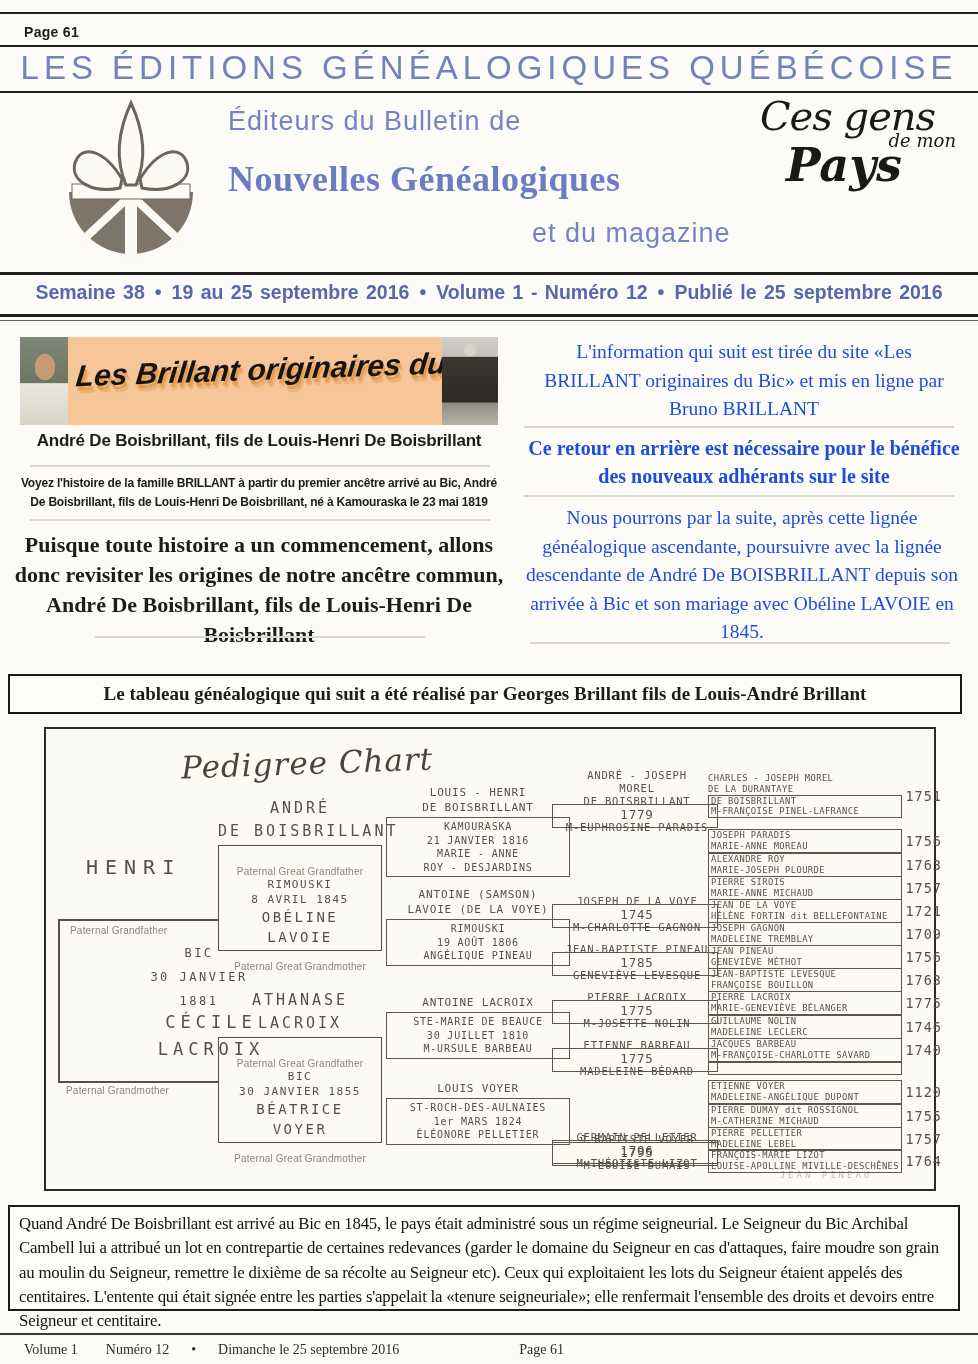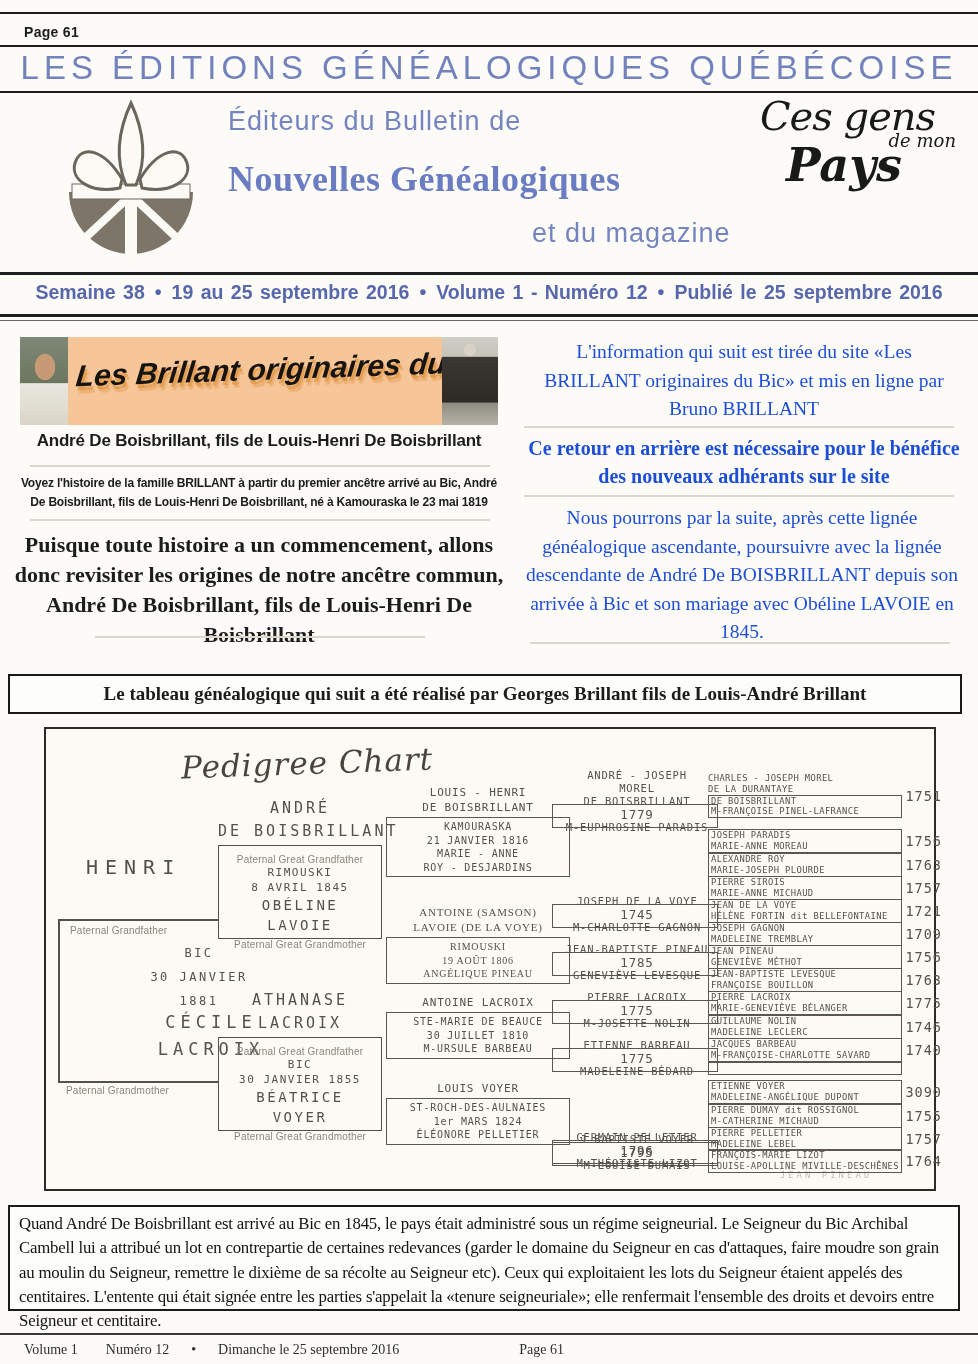--- a/index.html
+++ b/index.html
@@ -72,24 +72,24 @@
   #gpf-label{position:absolute;left:24px;top:196px;}
   #gpf-event{position:absolute;left:88px;top:212px;width:130px;text-align:center;
       font-size:12px;line-height:24px;letter-spacing:2.5px;}
   #gpm-name{position:absolute;left:100px;top:280px;width:130px;text-align:center;
       font-size:17px;letter-spacing:5px;line-height:27px;}
   #gpm-label{position:absolute;left:20px;top:356px;}
   
   .ggp{position:absolute;left:172px;width:164px;text-align:center;}
   .gpl{white-space:nowrap;}
   .gpl.name{font-size:15px;letter-spacing:3px;line-height:23px;}
-  .ggp-b{border:1.2px solid #55504a;padding:8px 0 3px;margin-top:2px;}
+  .ggp-b{border:1.2px solid #55504a;padding:20px 0 3px;margin-top:2px;}
   .gpl.ev{font-size:11px;letter-spacing:1.5px;line-height:15px;}
   .gpl.sp{font-size:14px;letter-spacing:2.5px;line-height:20px;}
-  .plabel.under{margin-top:0;}
+  .plabel.under{margin-top:10px;}
   
   .gg{position:absolute;left:340px;width:184px;text-align:center;}
   .gl{font-size:11px;line-height:15px;letter-spacing:.8px;white-space:nowrap;}
   .gg-b{border:1px solid #5c564e;padding:2px 16px;margin-top:2px;}
   .gg-b .gl{font-size:10px;line-height:13.5px;}
   
   .couple{position:absolute;left:512px;width:158px;text-align:center;}
   .hl{position:relative;z-index:1;font-size:10.5px;line-height:13px;letter-spacing:.8px;white-space:nowrap;}
   .hl.c-year{font-size:12.5px;}
   .c-box{position:absolute;left:-6px;right:-2px;bottom:6px;border:1px solid #5c564e;z-index:0;}
@@ -223,21 +223,21 @@
       <div class="gg" style="top: 56px;">
         <div class="gl">LOUIS - HENRI</div>
         <div class="gl">DE BOISBRILLANT</div>
         <div class="gg-b">
           <div class="gl">KAMOURASKA</div>
           <div class="gl">21 JANVIER 1816</div>
           <div class="gl">MARIE - ANNE</div>
           <div class="gl">ROY - DESJARDINS</div>
         </div>
       </div>
-      <div class="gg" style="top: 176px; font-family: Liberation Serif, serif;">
+      <div class="gg" style="top: 158px;">
         <div class="gl">ANTOINE (SAMSON)</div>
         <div class="gl">LAVOIE (DE LA VOYE)</div>
         <div class="gg-b">
           <div class="gl">RIMOUSKI</div>
           <div class="gl">19 AOÛT 1806</div>
           <div class="gl">ANGÉLIQUE PINEAU</div>
         </div>
       </div>
       <div class="gg" style="top: 266px;">
         <div class="gl">ANTOINE LACROIX</div>
@@ -381,21 +381,21 @@
       <div class="anc" style="top: 333px;">
         <div class="anc-b">
           <div class="al"> </div>
         </div>
       </div>
       <div class="anc" style="top: 351px;">
         <div class="anc-b">
           <div class="al">ETIENNE  VOYER</div>
           <div class="al">MADELEINE-ANGÉLIQUE  DUPONT</div>
         </div>
-        <div class="anc-y">3090</div>
+        <div class="anc-y">1120</div>
       </div>
       <div class="anc" style="top: 375px;">
         <div class="anc-b">
           <div class="al">PIERRE DUMAY dit ROSSIGNOL</div>
           <div class="al">M-CATHERINE  MICHAUD</div>
         </div>
         <div class="anc-y">1755</div>
       </div>
       <div class="anc" style="top: 398px;">
         <div class="anc-b">

